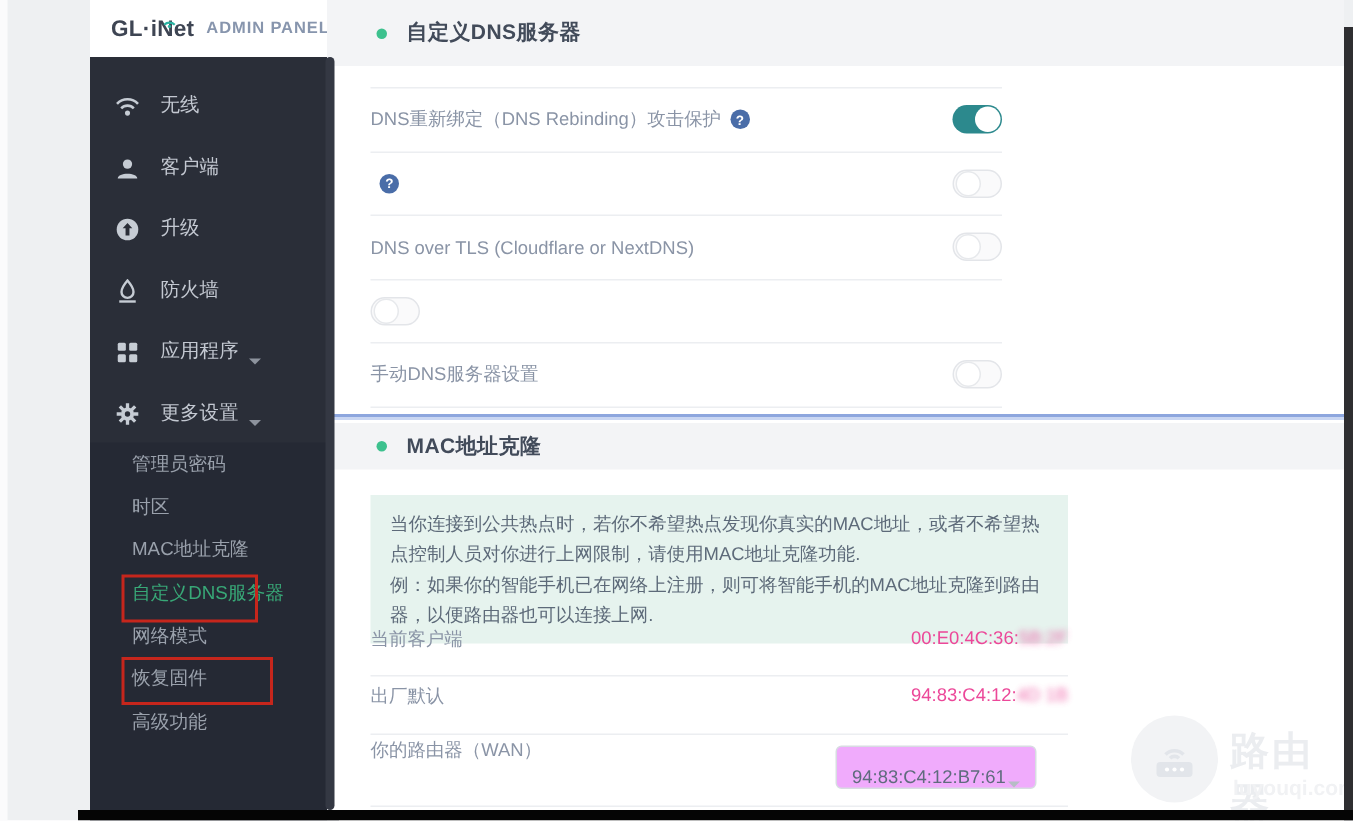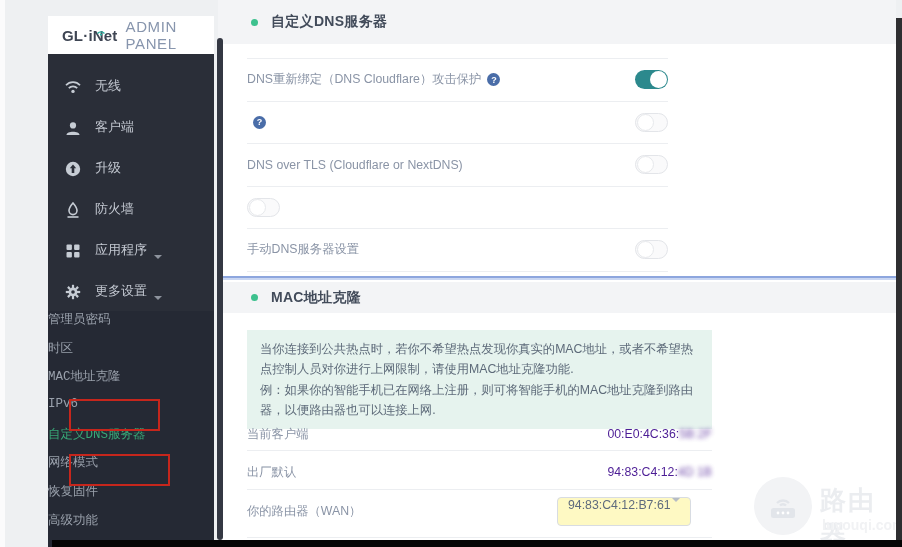--- a/index.html
+++ b/index.html
@@ -1,32 +1,32 @@
 <!DOCTYPE html>
 <html><head>
 <meta charset="utf-8">
 <style>
   html,body{margin:0;padding:0;}
   body{width:902px;height:547px;overflow:hidden;font-family:"Liberation Sans","DejaVu Sans",sans-serif;}
   .stage{position:relative;width:902px;height:547px;background:#eef0f2;}
   .left-white-sliver{position:absolute;left:0;top:0;width:5px;height:547px;background:#fbfbfc;}
 
   
-  .sidebar{position:absolute;left:48px;top:0;width:166px;height:480px;background:#2a2e38;margin-top:16px;}
+  .sidebar{position:absolute;left:60px;top:0;width:166px;height:480px;background:#2a2e38;}
   .logo-box{position:absolute;left:0;top:0;width:166px;height:38px;background:#ffffff;display:flex;align-items:center;padding-left:14px;box-sizing:border-box;}
   .brand{font-size:15px;font-weight:800;color:#3e4553;letter-spacing:.2px;position:relative;}
   .brand .antenna{position:absolute;left:34px;top:-5px;}
-  .admin{font-size:15px;color:#8795ad;letter-spacing:.6px;margin-left:8px;font-weight:400;}
+  .admin{font-size:11px;color:#8795ad;letter-spacing:.6px;margin-left:8px;font-weight:700;}
   .menu{position:absolute;top:38px;left:0;width:166px;}
   .menu-item{height:41px;display:flex;align-items:flex-end;padding-left:16px;cursor:pointer;}
   .menu-item .mi-icon{width:18px;height:16px;display:flex;align-items:center;justify-content:center;}
   .menu-item .mi-label{margin-left:13px;font-size:13px;color:#c3c8d1;}
   .caret{margin-left:7px;width:0;height:0;border-left:4px solid transparent;border-right:4px solid transparent;border-top:4px solid #8d939d;}
   .submenu{position:absolute;top:295px;left:0;width:166px;height:252px;background:#252934;}
-  .submenu-item{height:28.7px;display:flex;align-items:flex-start;font-size:12.5px;color:#9aa1ac;cursor:pointer;font-family:Liberation Mono, monospace;}
+  .submenu-item{height:28.7px;display:flex;align-items:center;padding-left:28px;font-size:12.5px;color:#9aa1ac;cursor:pointer;}
   .submenu-item.active{color:#38a877;}
   .red-box{position:absolute;border:2px solid #c6261c;pointer-events:none;}
   .red-box.mac{left:21px;top:383px;width:87px;height:28px;}
   .red-box.dns{left:21px;top:438px;width:97px;height:28px;}
 
   
   .main{position:absolute;left:218px;top:0;width:678px;height:547px;background:#ffffff;}
   .scroll-strip{position:absolute;left:217px;top:38px;width:6px;height:502px;background:#343843;border-radius:3px;}
   .band{position:absolute;left:0;width:678px;background:#f3f4f6;display:flex;align-items:center;padding-left:33px;box-sizing:border-box;}
   .band1{top:0;height:44px;}
@@ -41,30 +41,30 @@
   .toggle{width:33px;height:19px;border-radius:10px;position:relative;cursor:pointer;flex:0 0 auto;}
   .toggle.off{background:#fafafb;border:1px solid #e3e5e9;box-sizing:border-box;}
   .toggle.on{background:#2c898d;}
   .knob{position:absolute;top:1px;width:17px;height:17px;border-radius:50%;background:#fff;}
   .toggle.off .knob{left:1px;border:1px solid #e7e9ec;box-sizing:border-box;top:0px;}
   .toggle.on .knob{right:1px;}
 
   .blue-divider{position:absolute;left:0;top:276px;width:678px;height:6px;background:linear-gradient(#8da6de 0 2px,#c9d6f2 2px 4px,rgba(201,214,242,0) 4px);}
 
   .info-box{position:absolute;left:29px;top:330px;width:465px;box-sizing:border-box;background:#e6f3ee;padding:9px 13px;font-size:12.3px;line-height:1.65;color:#5d6a79;white-space:pre-line;}
-  .vrow{position:absolute;left:29px;width:465px;display:flex;align-items:center;justify-content:space-between;}
+  .vrow{position:absolute;left:29px;width:465px;display:flex;align-items:flex-start;justify-content:space-between;}
   .vrow.r1{top:418px;height:32px;}
   .vrow.r2{top:456px;height:32px;}
   .vrow.r3{top:492px;height:38px;}
   .vrow-label{font-size:12.3px;color:#8a94a6;}
-  .vrow-value{font-size:12.3px;color:#4c1d95;margin-left:23px;}
+  .vrow-value{font-size:12.3px;color:#ec4899;margin-left:23px;}
   .masked{display:inline-block;filter:blur(2.2px);opacity:.8;}
   .hline{position:absolute;left:29px;width:465px;height:0;border-top:1px solid #eceef1;}
   .hl1{top:450px;} .hl2{top:489px;} .hl3{top:537px;}
-  .select-box{position:absolute;left:339px;top:497px;width:134px;height:29px;background:#fef9c3;border:1px solid #d8dce2;border-radius:4px;box-sizing:border-box;display:flex;align-items:flex-start;padding:0 10px;cursor:pointer;}
+  .select-box{position:absolute;left:339px;top:497px;width:134px;height:29px;background:#f0abfc;border:1px solid #d8dce2;border-radius:4px;box-sizing:border-box;display:flex;align-items:flex-end;padding:0 10px;cursor:pointer;}
   .select-value{font-size:12.3px;color:#5f6b7d;flex:1;}
   .select-caret{width:0;height:0;border-left:4px solid transparent;border-right:4px solid transparent;border-top:4px solid #b6bcc5;}
 
   
   .watermark{position:absolute;left:536px;top:477px;width:142px;height:64px;pointer-events:none;}
   .wm-circle{position:absolute;left:0;top:0;width:58px;height:58px;border-radius:50%;background:#f2f3f5;display:flex;align-items:center;justify-content:center;}
   .wm-name{position:absolute;left:66px;top:6px;font-size:26px;font-weight:800;color:#ebedf0;letter-spacing:2px;}
   .wm-domain{position:absolute;left:68px;top:40px;font-size:14px;color:#f1f2f4;font-weight:600;}
 
   
@@ -166,23 +166,20 @@
     <div class="submenu">
       <div class="submenu-item">
           <span>管理员密码</span>
         </div>
       <div class="submenu-item">
           <span>时区</span>
         </div>
       <div class="submenu-item">
           <span>MAC地址克隆</span>
         </div>
-      <div class="submenu-item">
-          <span>IPv6</span>
-        </div>
       <div class="submenu-item active">
           <span>自定义DNS服务器</span>
         </div>
       <div class="submenu-item">
           <span>网络模式</span>
         </div>
       <div class="submenu-item">
           <span>恢复固件</span>
         </div>
       <div class="submenu-item">
@@ -195,21 +192,21 @@
 
   <main class="main">
     <div class="band band1">
       <span class="gdot"></span>
       <span class="band-title">自定义DNS服务器</span>
     </div>
 
     <div class="rows">
       <div class="srow">
         <span class="srow-label">
-          <span>DNS重新绑定（DNS Cloudflare）攻击保护</span>
+          <span>DNS重新绑定（DNS Rebinding）攻击保护</span>
           <span class="help">?</span>
         </span>
         <span class="toggle on">
             <span class="knob"></span>
           </span>
       </div>
       <div class="srow">
         <span class="srow-label">
           <span class="help">?</span>
         </span>

